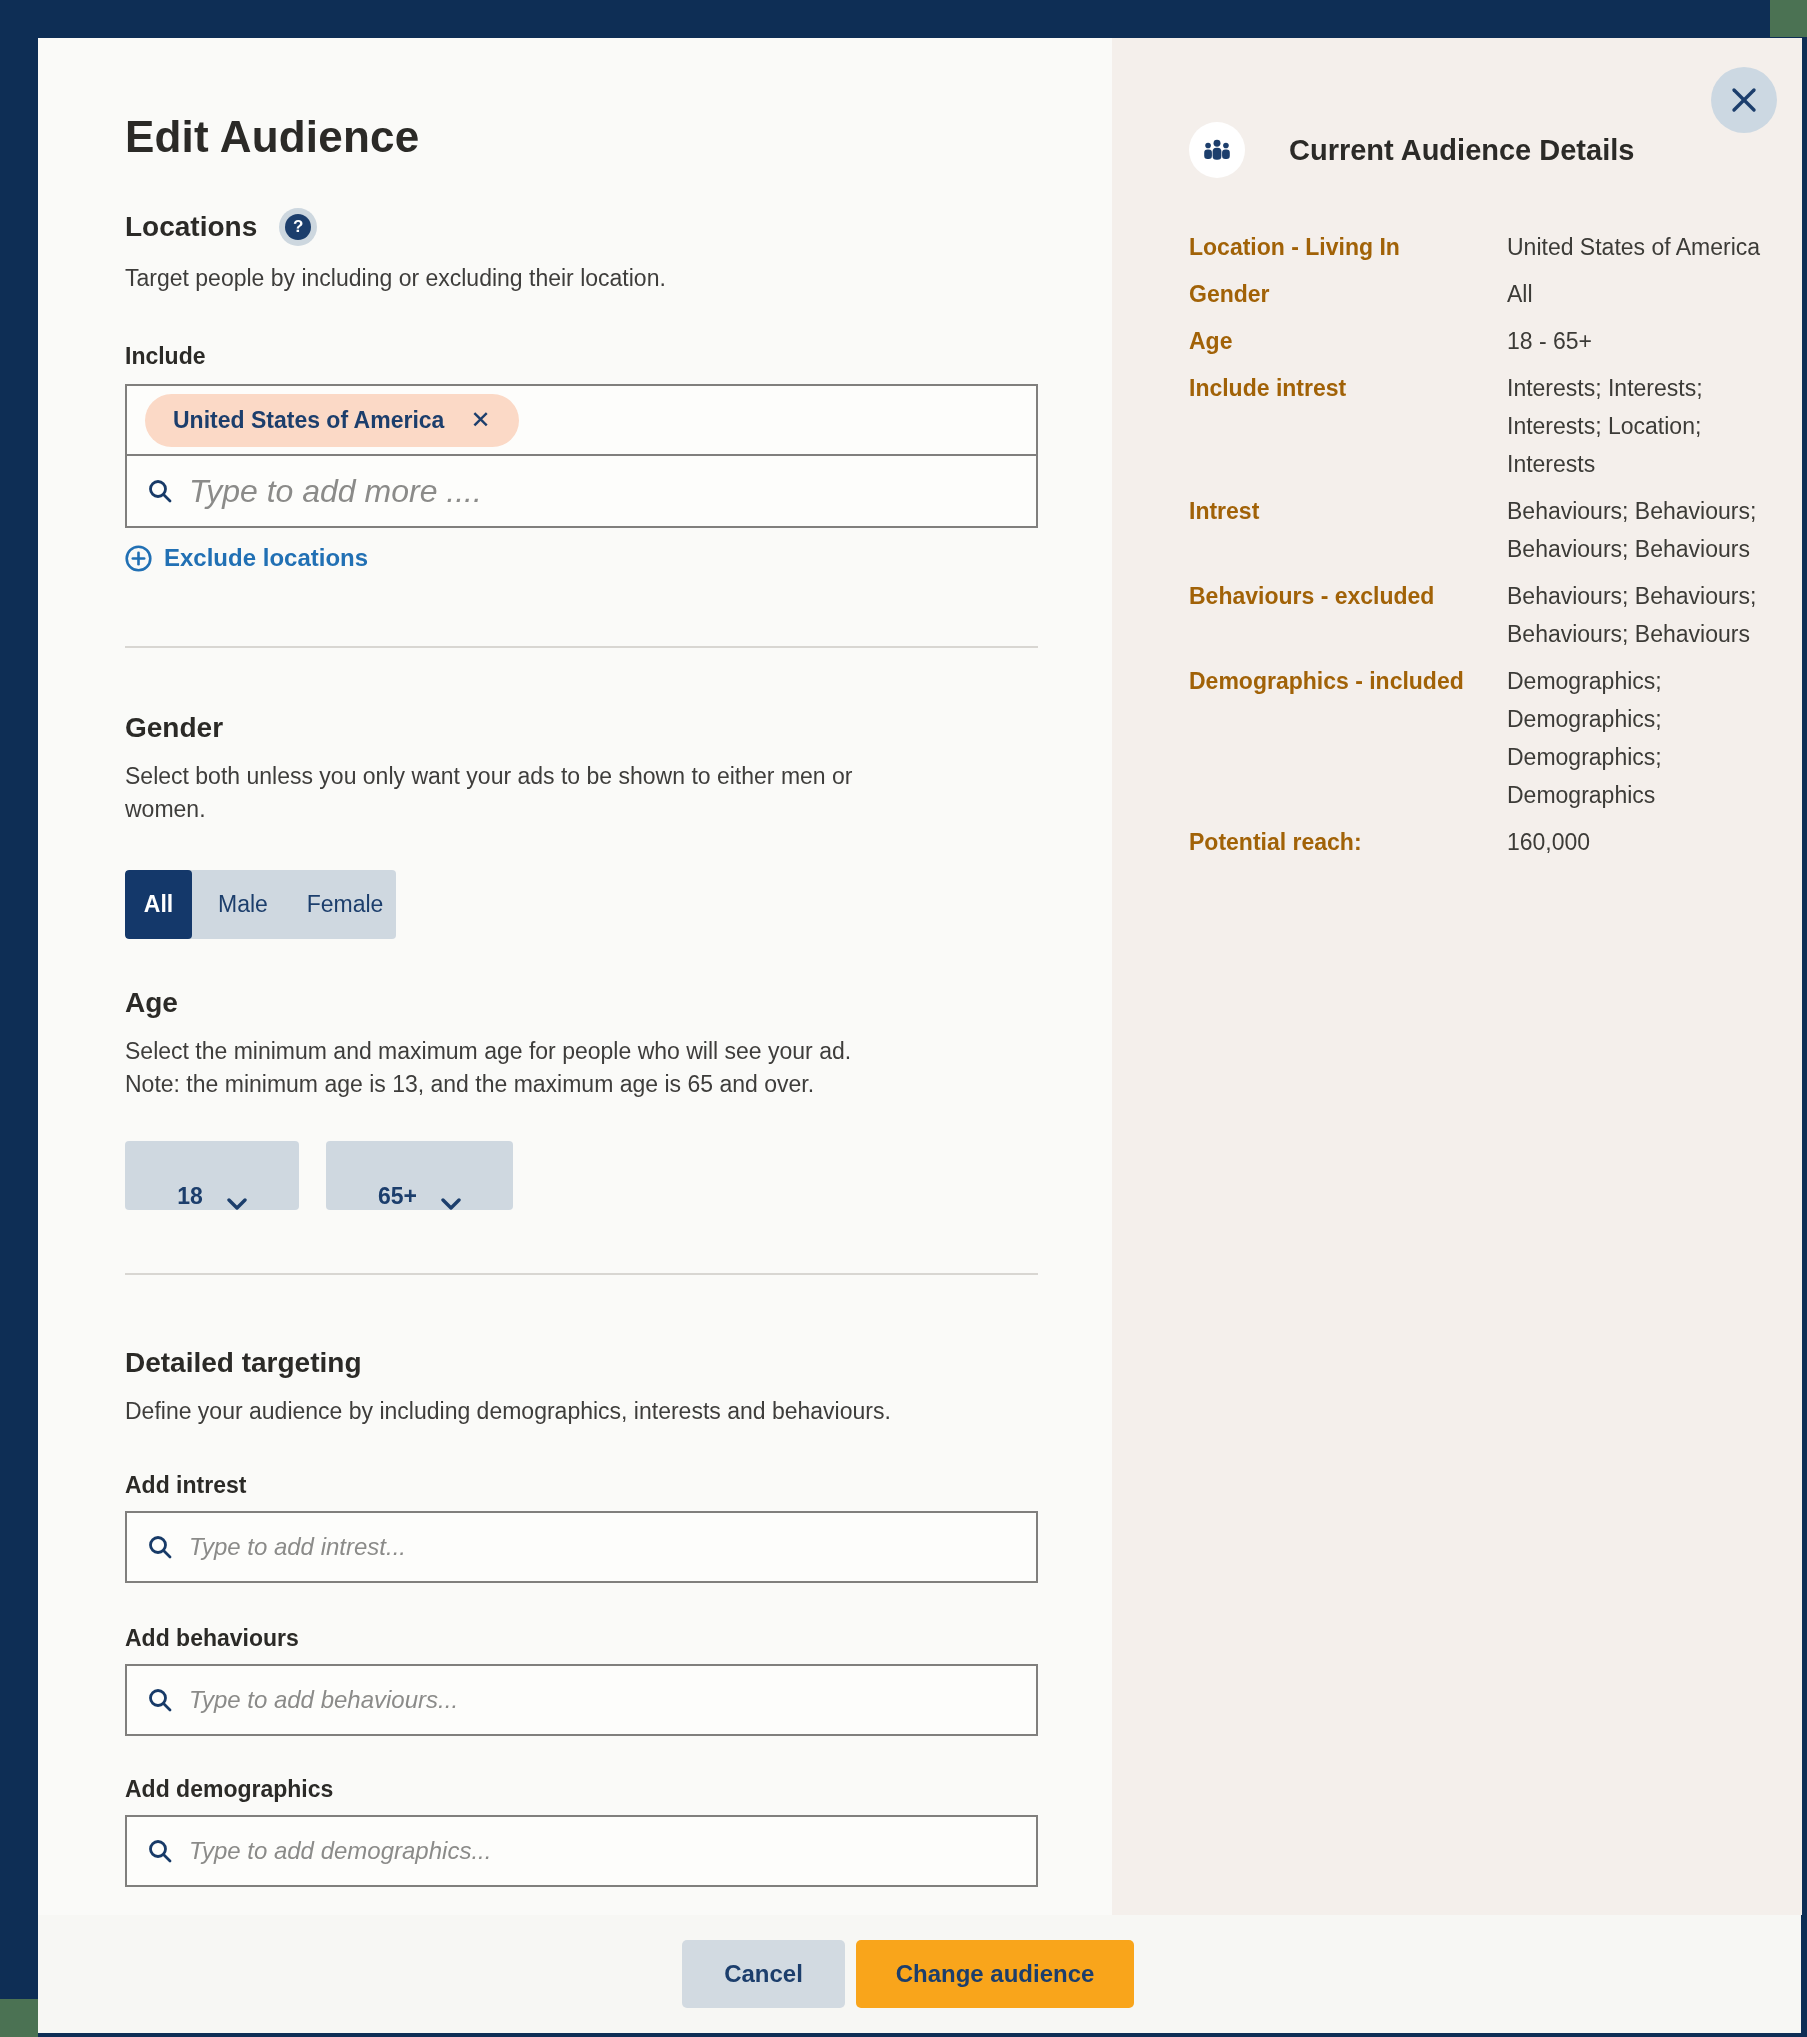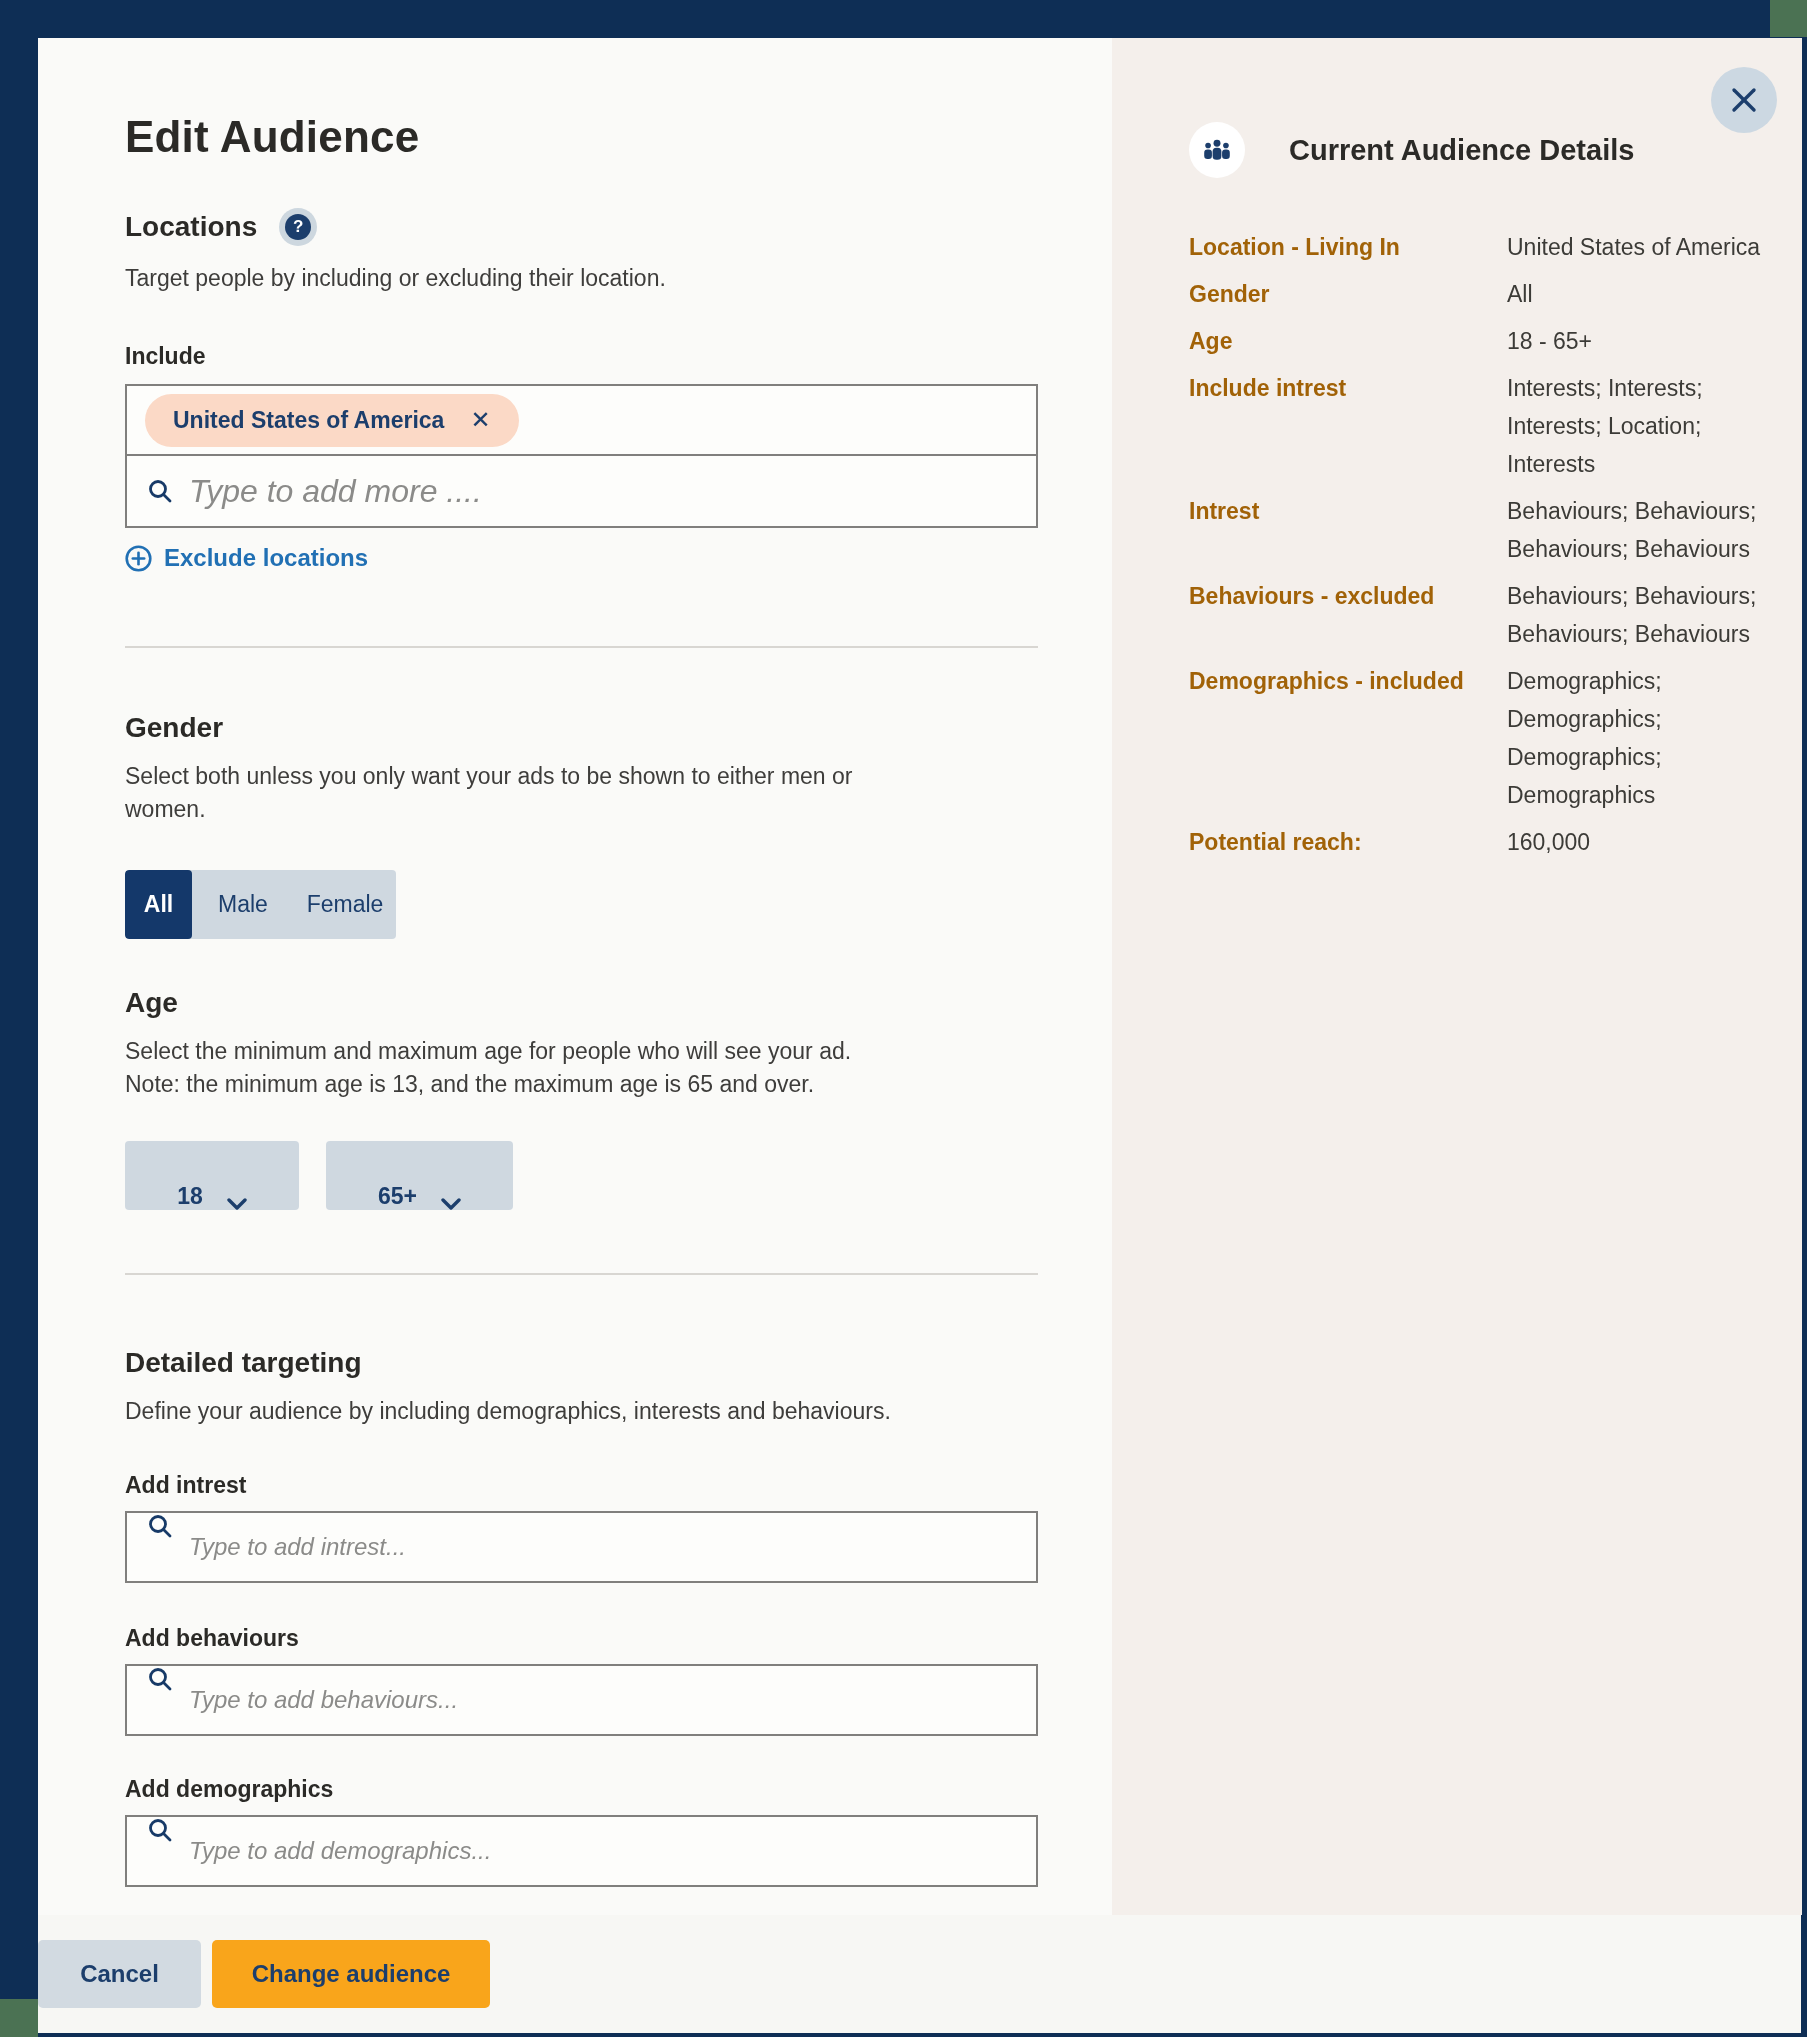--- a/index.html
+++ b/index.html
@@ -10,41 +10,41 @@
   }
   *{margin:0;padding:0;box-sizing:border-box;font-family:"Liberation Sans",sans-serif;}
   html,body{width:1808px;height:2038px;overflow:hidden;}
   body{background:var(--navy);position:relative;}
   .corner{position:absolute;background:var(--green);}
   .corner.tr{right:0;top:0;width:38px;height:37px;}
   .corner.bl{left:0;bottom:0;width:38px;height:39px;}
   .modal{position:absolute;left:38px;top:38px;width:1763px;height:1995px;background:var(--panel-left);}
   .left-panel{position:absolute;left:4px;top:0;width:1074px;height:1877px;background:var(--panel-left);padding:0 78px 0 83px;}
   .right-panel{position:absolute;left:1074px;top:0;width:690px;height:1877px;background:var(--panel-right);}
-  .footer-bar{position:absolute;left:0;top:1877px;width:1763px;height:118px;background:var(--footer);display:flex;align-items:center;justify-content:flex-start;gap:11px;padding-right:23px;}
+  .footer-bar{position:absolute;left:0;top:1877px;width:1763px;height:118px;background:var(--footer);display:flex;align-items:center;justify-content:center;gap:11px;padding-right:23px;}
 
   h1{font-size:44px;line-height:58px;font-weight:700;color:var(--ink);margin-top:70px;letter-spacing:0.2px;}
   .section-head{display:flex;align-items:center;gap:22px;margin-top:42px;}
   h2{font-size:28px;font-weight:700;color:var(--ink);}
   .help{width:38px;height:38px;border-radius:50%;background:#cdd7df;display:flex;align-items:center;justify-content:center;cursor:pointer;}
   .help .inner{width:26px;height:26px;border-radius:50%;background:var(--navy-text);color:#fff;font-size:17px;font-weight:700;display:flex;align-items:center;justify-content:center;}
   p.desc{font-size:23px;line-height:33px;color:var(--body);margin-top:16px;max-width:786px;}
   .field-label{font-size:23px;font-weight:700;color:var(--ink);margin-top:48px;}
   .divider{border:none;border-top:2px solid var(--divider);margin-top:70px;}
 
   .include-box{margin-top:14px;border:2px solid var(--border-strong);background:#fdfdfb;}
   .include-row1{height:70px;border-bottom:2px solid var(--border-strong);display:flex;align-items:center;padding-left:18px;}
   .pill{height:53px;border-radius:27px;background:var(--peach);display:flex;align-items:center;gap:26px;padding:0 28px;}
   .pill .pill-label{font-size:23px;font-weight:700;color:var(--navy-text);}
   .pill .pill-x{font-size:24px;color:var(--navy-text);cursor:pointer;line-height:1;background:none;border:none;font-weight:400;}
   .search-row{height:70px;display:flex;align-items:center;gap:16px;padding-left:20px;}
   .search-row svg{flex:0 0 auto;}
   .search-row input{flex:1;border:none;outline:none;background:transparent;font-size:32px;color:var(--body);height:100%;}
   .search-row input::placeholder{font-style:italic;color:var(--muted);}
-  .search-box{margin-top:12px;border:2px solid var(--border-strong);background:#fdfdfb;height:72px;display:flex;align-items:flex-start;gap:16px;padding-left:20px;}
+  .search-box{margin-top:12px;border:2px solid var(--border-strong);background:#fdfdfb;height:72px;display:flex;align-items:center;gap:16px;padding-left:20px;}
   .search-box input{flex:1;border:none;outline:none;background:transparent;font-size:24px;color:var(--body);height:100%;}
   .search-box input::placeholder{font-style:italic;color:var(--muted);}
 
   .exclude-link{margin-top:16px;display:inline-flex;align-items:center;gap:12px;color:var(--link);font-size:24px;font-weight:700;text-decoration:none;cursor:pointer;background:none;border:none;}
 
   .segmented{margin-top:44px;width:271px;height:69px;background:var(--control);border-radius:4px;display:flex;overflow:hidden;}
   .segment{flex:1;display:flex;align-items:center;justify-content:center;font-size:23px;color:var(--navy-text);cursor:pointer;background:transparent;border:none;}
   .segment.active{flex:0 0 67px;background:#14386a;color:#fff;font-weight:700;border-radius:4px;}
 
   .age-row{margin-top:40px;display:flex;gap:27px;}

